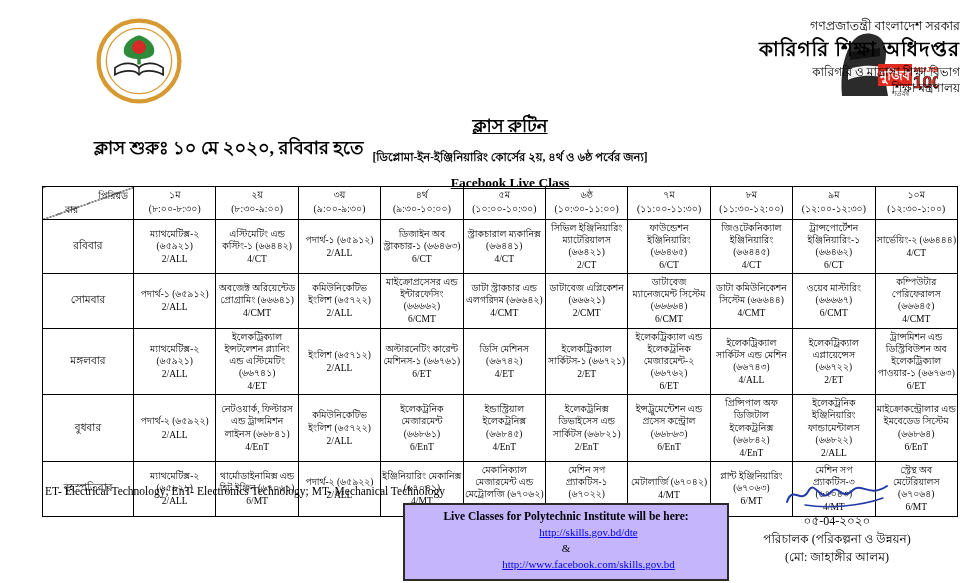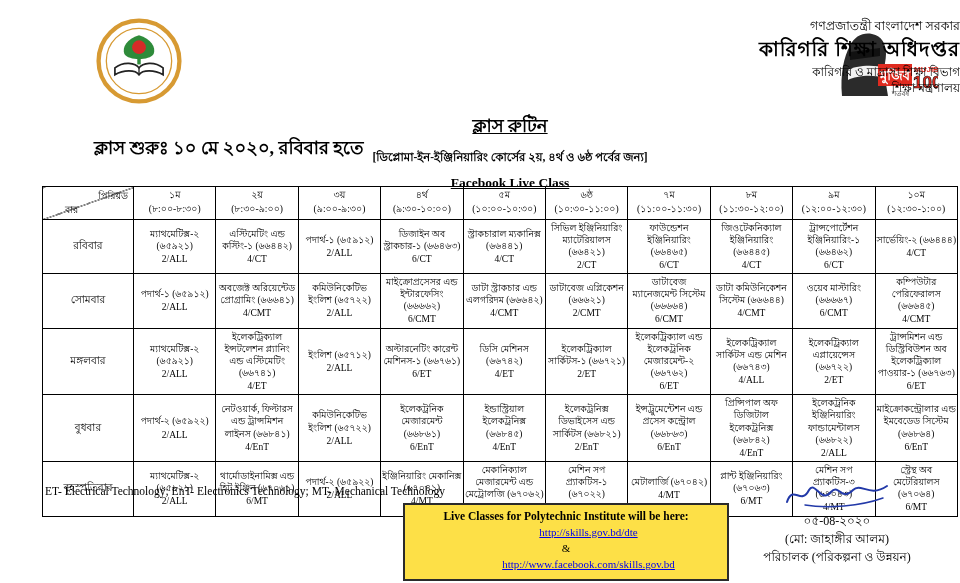--- a/index.html
+++ b/index.html
@@ -29,21 +29,21 @@
   th.corner{width:88px;position:relative;padding:0;
       background:linear-gradient(to bottom right,#fff 49.4%,#000 49.4%,#000 50.6%,#fff 50.6%);}
   .corner-top{position:absolute;top:3px;right:5px;font-size:9.5px;}
   .corner-bottom{position:absolute;bottom:1px;left:2px;font-size:9.5px;margin-left:20px;}
   th.day{font-size:10.5px;border-radius:24px;}
   .subj{display:block;}
   .grp{display:block;margin-top:1px;font-size:9.5px;}
   
   .legend{position:absolute;left:45px;top:483px;font-size:11.5px;line-height:1.45;}
   .livebox{position:absolute;left:403px;top:503px;width:314px;border:2px solid #2b2b2b;
-      text-align:center;padding:5px 4px 7px 4px;background:#fde047;}
+      text-align:center;padding:5px 4px 7px 4px;background:#c4b5fd;}
   .livebox .bh{font-size:11.5px;font-weight:bold;}
   .livebox a{font-size:11px;text-decoration:underline;display:inline-block;margin-top:3px;padding-left:45px;}
   .livebox .amp{font-size:11px;margin-top:2px;}
   .signblock{position:absolute;right:18px;top:478px;width:210px;text-align:center;font-size:12px;line-height:1.5;}
   .signblock .sig{height:34px;}
 </style>
 </head>
 <body>
 
 <div class="page">
@@ -368,18 +368,18 @@
     <a href="#">http://www.facebook.com/skills.gov.bd</a>
   </div>
 
   <div class="signblock">
     <div class="sig">
       <svg width="120" height="32" viewBox="0 0 120 32">
         <path d="M10 24 C 16 6, 24 28, 32 12 C 38 2, 44 26, 54 14 C 62 5, 64 24, 76 12 C 84 4, 92 20, 110 8" fill="none" stroke="#2239a8" stroke-width="2" stroke-linecap="round"></path>
         <path d="M28 27 C 50 31, 84 28, 106 20" fill="none" stroke="#2239a8" stroke-width="1.5" stroke-linecap="round"></path>
       </svg>
     </div>
-    <div>০৫-08-২০২০</div>
+    <div>০৫-04-২০২০</div>
+    <div>পরিচালক (পরিকল্পনা ও উন্নয়ন)</div>
     <div>(মো: জাহাঙ্গীর আলম)</div>
-    <div>পরিচালক (পরিকল্পনা ও উন্নয়ন)</div>
   </div>
 
 </div>
 
 </body></html>

